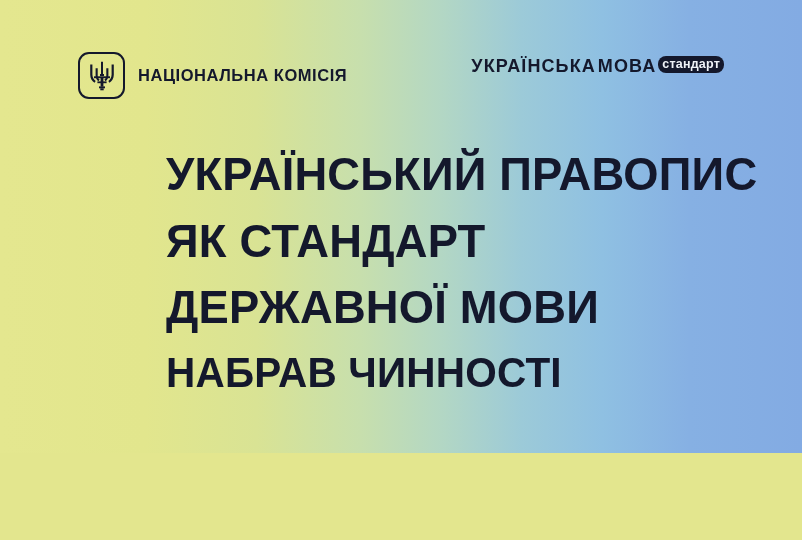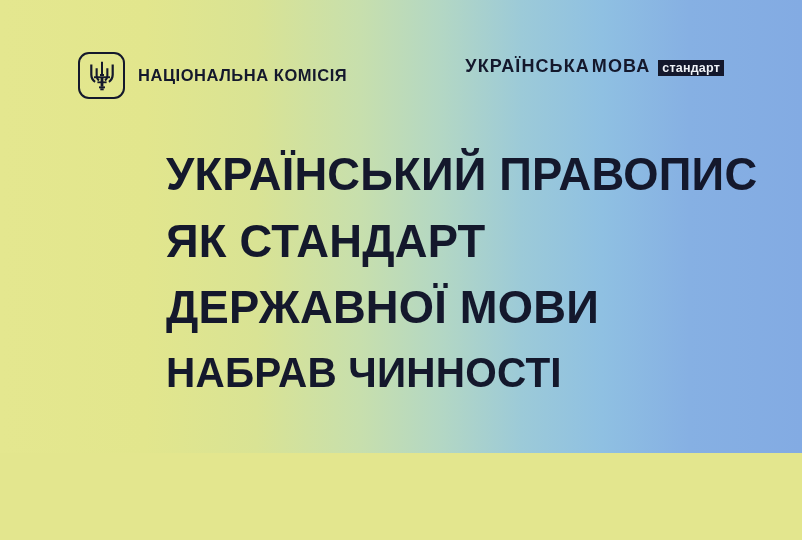--- a/index.html
+++ b/index.html
@@ -51,30 +51,30 @@
 
   
   #brand-right{
     position:absolute;right:78px;top:56px;
     display:flex;align-items:flex-end;gap:2px;
   }
   .br-l1{
     font-size:18px;font-weight:bold;letter-spacing:1.1px;
     color:#14182c;line-height:1.12;white-space:nowrap;
   }
-  .br-row{display:flex;align-items:flex-end;gap:8px;}
+  .br-row{display:flex;align-items:flex-start;gap:2px;}
   .br-l2{
     font-size:18px;font-weight:bold;letter-spacing:1.1px;
     color:#14182c;line-height:1.12;white-space:nowrap;
   }
   #standard-badge{
     background:#14182c;color:#eef1f6;
     font-size:12.5px;font-weight:bold;letter-spacing:.2px;
     padding:2px 4px 2px 4px;line-height:1;
-    white-space:nowrap;display:inline-block;
+    white-space:nowrap;display:inline-block;border-radius:8px;
   }
 
   
   #headline{
     position:absolute;left:122px;top:150px;width:660px;
     display:flex;flex-direction:column;margin-left:44px;
   }
   .hl{
     color:#14182c;
     font-weight:bold;

